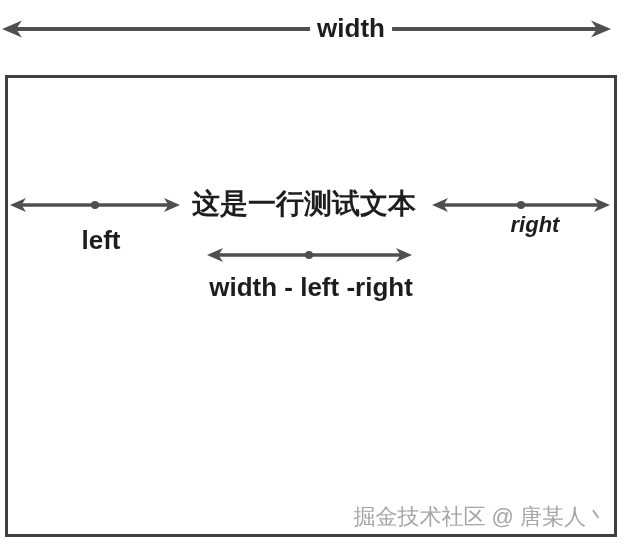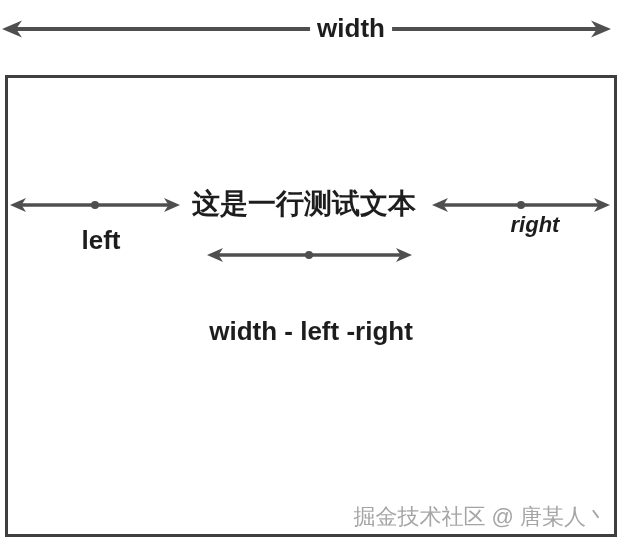--- a/index.html
+++ b/index.html
@@ -69,21 +69,20 @@
     left: 535px;
     transform: translateX(-50%);
     font-size: 22px;
     font-style: italic;
   }
   .remaining-label {
     top: 273px;
     left: 311px;
     transform: translateX(-50%);
     font-size: 26px;
-    margin-top: 44px;
   }
   .watermark {
     position: absolute;
     top: 502px;
     right: 20px;
     font-size: 22px;
     font-weight: normal;
     color: var(--watermark);
     text-shadow: 1px 1px 0 #ffffff;
     white-space: nowrap;

